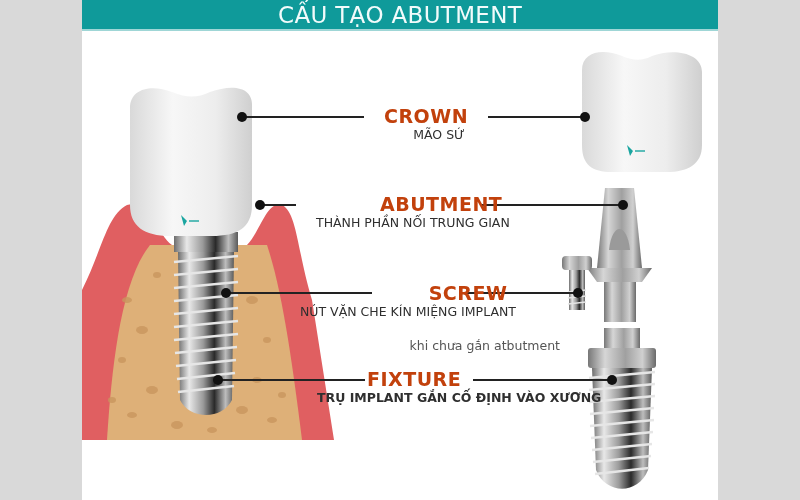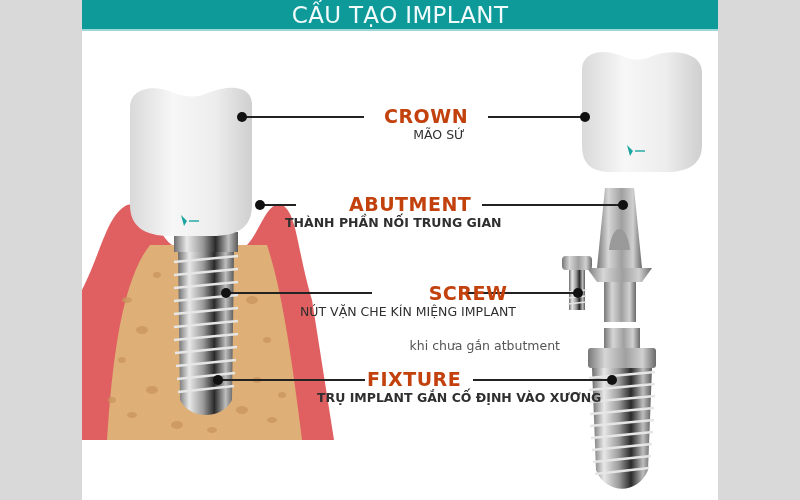--- a/index.html
+++ b/index.html
@@ -13,21 +13,21 @@
   .label { position:absolute; text-align:center; color:#333; }
   .label .main { font-family:"DejaVu Sans", sans-serif; font-weight:bold; font-size:19px; color:#c2410c; letter-spacing:0.5px; }
   .label .sub { font-family:"DejaVu Sans", sans-serif; font-size:12.5px; color:#2f2f2f; white-space:nowrap; }
   .label .note { font-family:"DejaVu Sans", sans-serif; font-size:12.5px; color:#555; white-space:nowrap; }
 </style>
 </head>
 <body>
 
 <div class="card">
   <div class="title-bar">
-    <span class="title-text">CẤU TẠO IMPLANT</span>
+    <span class="title-text">CẤU TẠO ABUTMENT</span>
   </div>
 
   <svg class="art" width="636" height="500" viewBox="0 0 636 500">
     <defs>
       <linearGradient id="crownGrad" x1="0" x2="1" y1="0" y2="0">
         <stop offset="0" stop-color="#d9d9d9"></stop>
         <stop offset="0.35" stop-color="#f7f7f7"></stop>
         <stop offset="0.7" stop-color="#ededed"></stop>
         <stop offset="1" stop-color="#cfcfcf"></stop>
       </linearGradient>
@@ -155,23 +155,23 @@
       <circle cx="136" cy="380" r="5"></circle>
         <circle cx="530" cy="380" r="5"></circle>
     </g>
   </svg>
 
   <div class="label" style="left:284px; top:105px; width:120px;">
     <div class="main">CROWN</div>
     <div class="sub" style="text-align:center; padding-left:26px;">MÃO SỨ</div>
   </div>
 
-  <div class="label" style="left:203px; top:193px; width:180px;">
+  <div class="label" style="left:234px; top:193px; width:180px;">
     <div class="main" style="padding-left:64px;text-align:left;">ABUTMENT</div>
-    <div class="sub" style="text-align:center;font-weight:bold;">THÀNH PHẦN NỐI TRUNG GIAN</div>
+    <div class="sub" style="text-align:center;">THÀNH PHẦN NỐI TRUNG GIAN</div>
   </div>
 
   <div class="label" style="left:218px; top:282px; width:260px;">
     <div class="main" style="text-align:center; padding-left:76px;">SCREW</div>
     <div class="sub" style="text-align:left;">NÚT VẶN CHE KÍN MIỆNG IMPLANT</div>
     <div class="note" style="text-align:right; padding-left:42px; margin-top:19px;">khi chưa gắn atbutment</div>
   </div>
 
   <div class="label" style="left:235px; top:368px; width:290px;">
     <div class="main" style="text-align:left; padding-left:50px;">FIXTURE</div>

